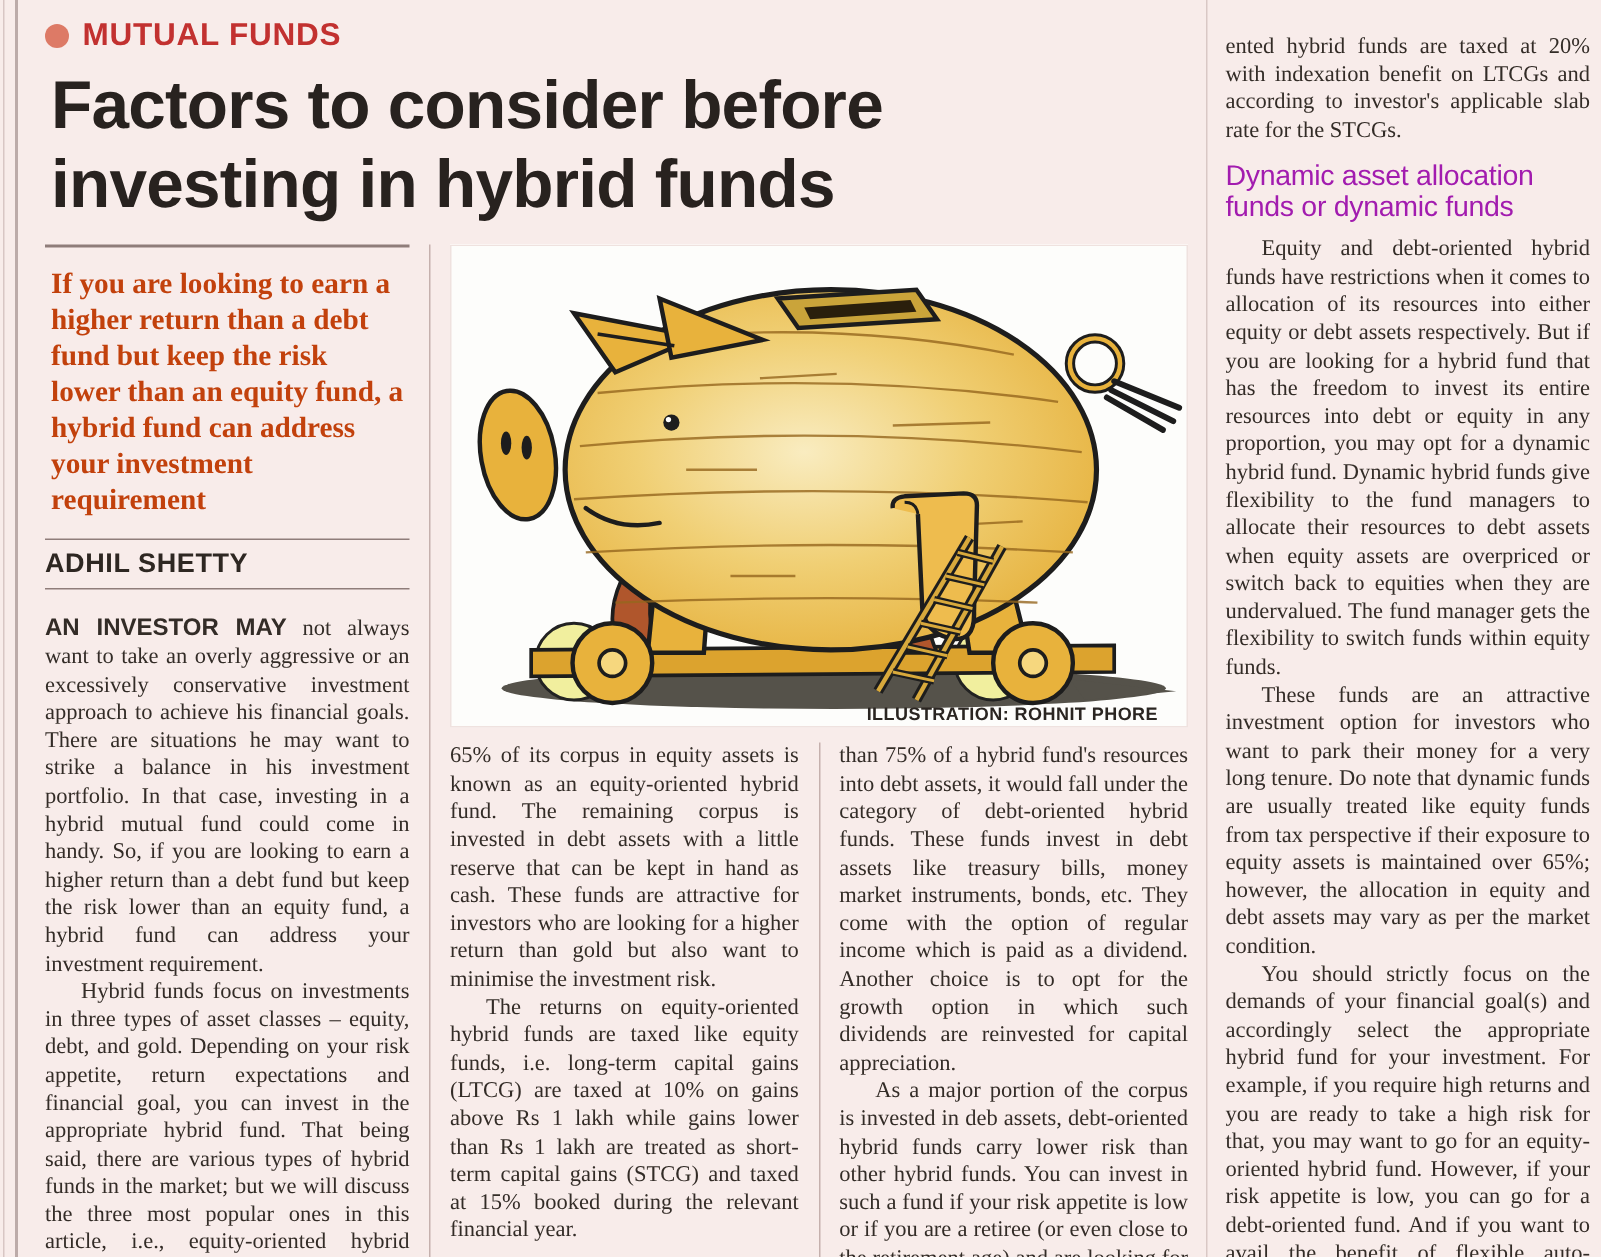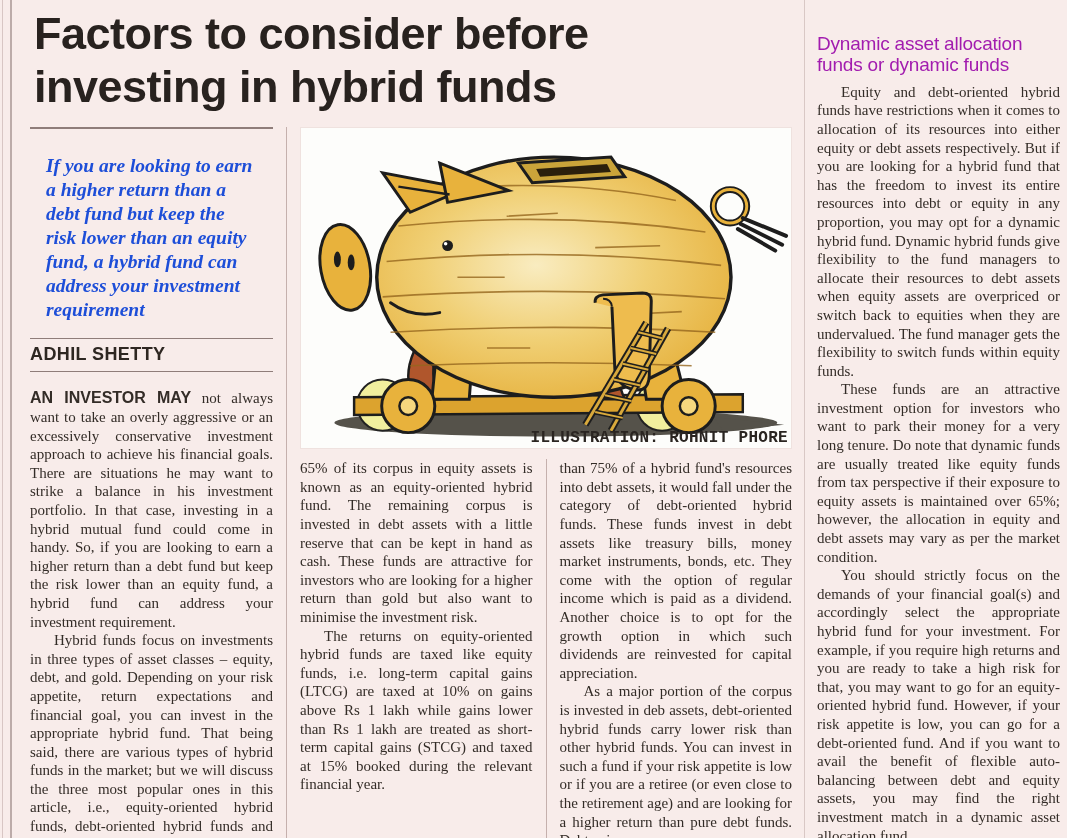--- a/index.html
+++ b/index.html
@@ -34,21 +34,21 @@
     font-size:45px;line-height:1.17;letter-spacing:-0.5px;color:#28221f;
     margin:8px 0 0 4px;max-width:690px;
   }
   .cols-wrap{display:flex;margin-top:14px;flex:1;}
   .col1{flex:0 0 243px;}
   .col-rule{width:1px;background:#c5b0ad;margin:0 13px;}
   .col-rule.tall{margin:0 12px;}
   .mid-wrap{flex:1;display:flex;flex-direction:column;}
   .standfirst-box{border-top:2px solid #8f7d7a;padding-top:9px;}
   .standfirst{
-    margin:16px;font-weight:bold;font-size:19.5px;line-height:1.23;color:#1d4ed8;font-style:italic;
+    margin:4px;font-weight:bold;font-size:19.5px;line-height:1.23;color:#c2410c;
   }
   .byline-box{
     margin-top:13px;border-top:1px solid #8f7d7a;border-bottom:1px solid #8f7d7a;
     padding:5px 0 6px 0;
     font-family:"Liberation Sans", sans-serif;font-weight:bold;font-size:18px;
     letter-spacing:.4px;color:#2e2722;
   }
   p.body{
     margin:0;font-size:15px;line-height:1.24;text-align:justify;
     text-justify:inter-word;
@@ -60,38 +60,42 @@
     font-size:19px;line-height:1.1;margin:12px 0 7px 0;color:#a21caf;
     letter-spacing:-0.2px;
   }
   .col1 .first{margin-top:16px;}
   .illo{
     margin:0;position:relative;background:#fdfdfb;
     height:322px;box-shadow:0 0 0 1px #efe2df inset;
   }
   .illo svg{display:block;width:100%;height:100%;}
   .illo figcaption{
-    position:absolute;right:4px;bottom:2px;
-    font-family:Liberation Mono, monospace;font-weight:bold;
-    font-size:16px;letter-spacing:.3px;color:#2a2521;
+    position:absolute;right:20px;bottom:2px;
+    font-family:Liberation Sans, sans-serif;font-weight:bold;
+    font-size:12px;letter-spacing:.3px;color:#2a2521;
   }
   .mid-cols{display:flex;margin-top:10px;flex:1;}
   .mid-cols .col{flex:1 1 0;}
   .col4{flex:1;padding-top:22px;display:flex;flex-direction:column;}
 </style>
 </head>
 <body>
 
 <div class="page-edge2"></div>
 <div class="page-edge"></div>
 
 <div class="page">
 
   <div class="left-main">
 
+    <div class="kicker-row">
+      <span class="dot"></span>
+      <span class="kicker">MUTUAL FUNDS</span>
+    </div>
 
     <h1 class="headline">Factors to consider before investing in hybrid funds</h1>
 
     <div class="cols-wrap">
 
       <div class="col1">
         <div class="standfirst-box">
           <p class="standfirst">If you are looking to earn a higher return than a debt fund but keep the risk lower than an equity fund, a hybrid fund can address your investment requirement</p>
         </div>
         <div class="byline-box">ADHIL SHETTY</div>
@@ -205,20 +209,21 @@
           </div>
         </div>
       </div>
 
     </div>
   </div>
 
   <div class="col-rule tall" style="background:#d9c8c5;"></div>
 
   <aside class="col4">
+    <p class="body">ented hybrid funds are taxed at 20% with indexation benefit on LTCGs and according to investor's applicable slab rate for the STCGs.</p>
     <h2 class="subhead">Dynamic asset allocation funds or dynamic funds</h2>
     <p class="body indent">Equity and debt-oriented hybrid funds have restrictions when it comes to allocation of its resources into either equity or debt assets respectively. But if you are looking for a hybrid fund that has the freedom to invest its entire resources into debt or equity in any proportion, you may opt for a dynamic hybrid fund. Dynamic hybrid funds give flexibility to the fund managers to allocate their resources to debt assets when equity assets are overpriced or switch back to equities when they are undervalued. The fund manager gets the flexibility to switch funds within equity funds.</p>
     <p class="body indent">These funds are an attractive investment option for investors who want to park their money for a very long tenure. Do note that dynamic funds are usually treated like equity funds from tax perspective if their exposure to equity assets is maintained over 65%; however, the allocation in equity and debt assets may vary as per the market condition.</p>
     <p class="body indent">You should strictly focus on the demands of your financial goal(s) and accordingly select the appropriate hybrid fund for your investment. For example, if you require high returns and you are ready to take a high risk for that, you may want to go for an equity-oriented hybrid fund. However, if your risk appetite is low, you can go for a debt-oriented fund. And if you want to avail the benefit of flexible auto-balancing between debt and equity assets, you may find the right investment match in a dynamic asset allocation fund.</p>
 
   </aside>
 
 </div>
 
 </body></html>

